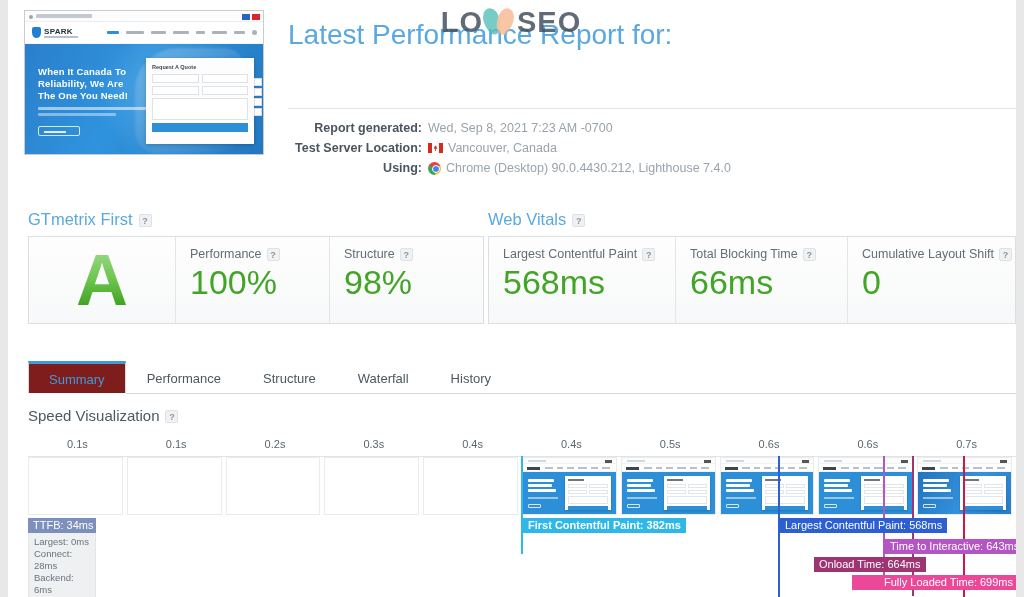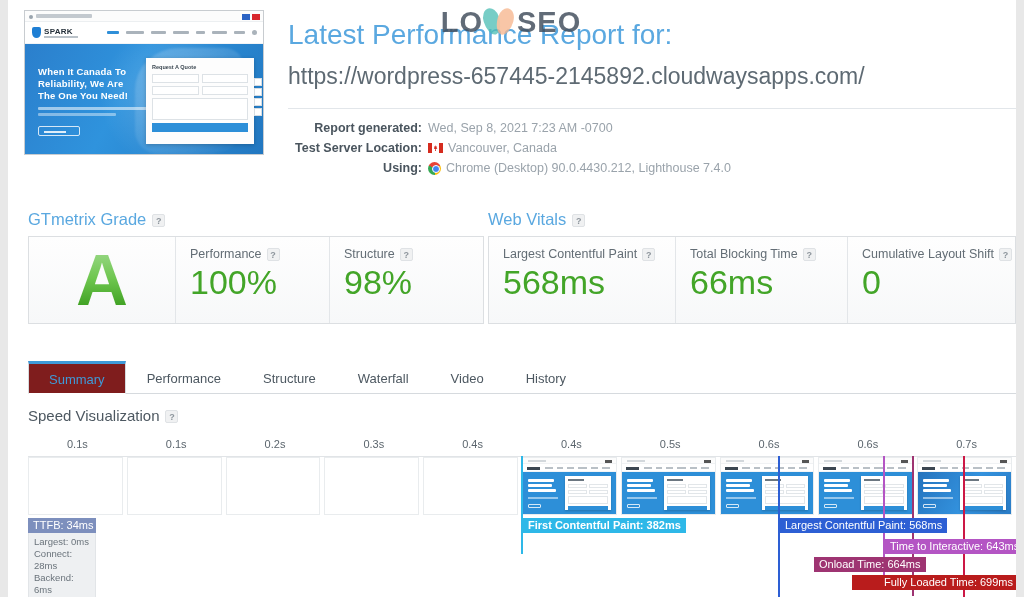--- a/index.html
+++ b/index.html
@@ -263,21 +263,20 @@
           <i></i>
             <i></i>
             <i></i>
             <i></i>
         </div>
       </div>
       <div class="thumb-foot"></div>
     </div>
 
     <div class="title">Latest Performance Report for:</div>
-    <div class="subtitle">https://wordpress-657445-2145892.cloudwaysapps.com/</div>
     <div class="hr"></div>
 
     <div class="meta">
       <div class="meta-row">
         <div class="meta-lbl">Report generated:</div>
         <div class="meta-val">
             <span>Wed, Sep 8, 2021 7:23 AM -0700</span>
           </div>
       </div>
       <div class="meta-row">
@@ -294,21 +293,21 @@
         <div class="meta-val">
           <span class="chrome-ic"></span>
           <span>Chrome (Desktop) 90.0.4430.212, Lighthouse 7.4.0</span>
         </div>
       </div>
     </div>
   </div>
 
   <div class="grade-wrap">
     <div class="sec-head">
-      <span>GTmetrix Grade</span>
+      <span>GTmetrix First</span>
       <span class="hlp">?</span>
     </div>
     <div class="card">
       <div class="cell grade-cell">
         <span class="grade-letter">A</span>
       </div>
       <div class="cell">
         <div class="cell-lbl">
           <span>Performance</span>
           <span class="hlp">?</span>
@@ -353,21 +352,20 @@
         <div class="cell-val">0</div>
       </div>
     </div>
   </div>
 
   <div class="tabs">
     <div class="tab active">Summary</div>
     <div class="tab">Performance</div>
     <div class="tab">Structure</div>
     <div class="tab">Waterfall</div>
-    <div class="tab">Video</div>
     <div class="tab">History</div>
   </div>
 
   <div class="viz-head sec-head">
     <span style="color:#4d5861;font-size:15px">Speed Visualization</span>
     <span class="hlp">?</span>
   </div>
 
   <div class="viz">
     <div class="ruler" id="ruler">
@@ -587,21 +585,21 @@
     <div id="markers">
         <div class="vline" style="left: 493px; background: rgb(46, 184, 232); height: 98px;"></div>
         <div class="badge" style="background: rgb(46, 184, 232); top: 82px; left: 495px; font-weight: bold;">First Contentful Paint: 382ms</div>
         <div class="vline" style="left: 750px; background: rgb(45, 95, 212); height: 150px;"></div>
         <div class="badge" style="background: rgb(45, 95, 212); top: 82px; left: 752px;">Largest Contentful Paint: 568ms</div>
         <div class="vline" style="left: 855px; background: rgb(180, 85, 196); height: 120px;"></div>
         <div class="badge" style="background: rgb(180, 85, 196); top: 103px; left: 857px;">Time to Interactive: 643ms</div>
         <div class="vline" style="left: 884px; background: rgb(158, 52, 114); height: 140px;"></div>
         <div class="badge" style="background: rgb(158, 52, 114); top: 121px; left: 786px;">Onload Time: 664ms</div>
         <div class="vline" style="left: 935px; background: rgb(204, 24, 69); height: 160px;"></div>
-        <div class="badge" style="background: #b91c1c; top: 139px; left: 824px; padding-left: 32px;">Fully Loaded Time: 699ms</div>
+        <div class="badge" style="background: #ec4899; top: 139px; left: 824px; padding-left: 32px;">Fully Loaded Time: 699ms</div>
       </div>
 
     <div class="badge" id="ttfb-badge" style="left: 0px; top: 82px; background: rgb(125, 143, 189); width: 68px;">TTFB: 34ms</div>
     <div class="ttfb-box" id="ttfb-box" style="left: 0px; top: 97px;">
       <div>Largest: 0ms</div>
       <div>Connect: 28ms</div>
       <div>Backend: 6ms</div>
     </div>
   </div>
 

